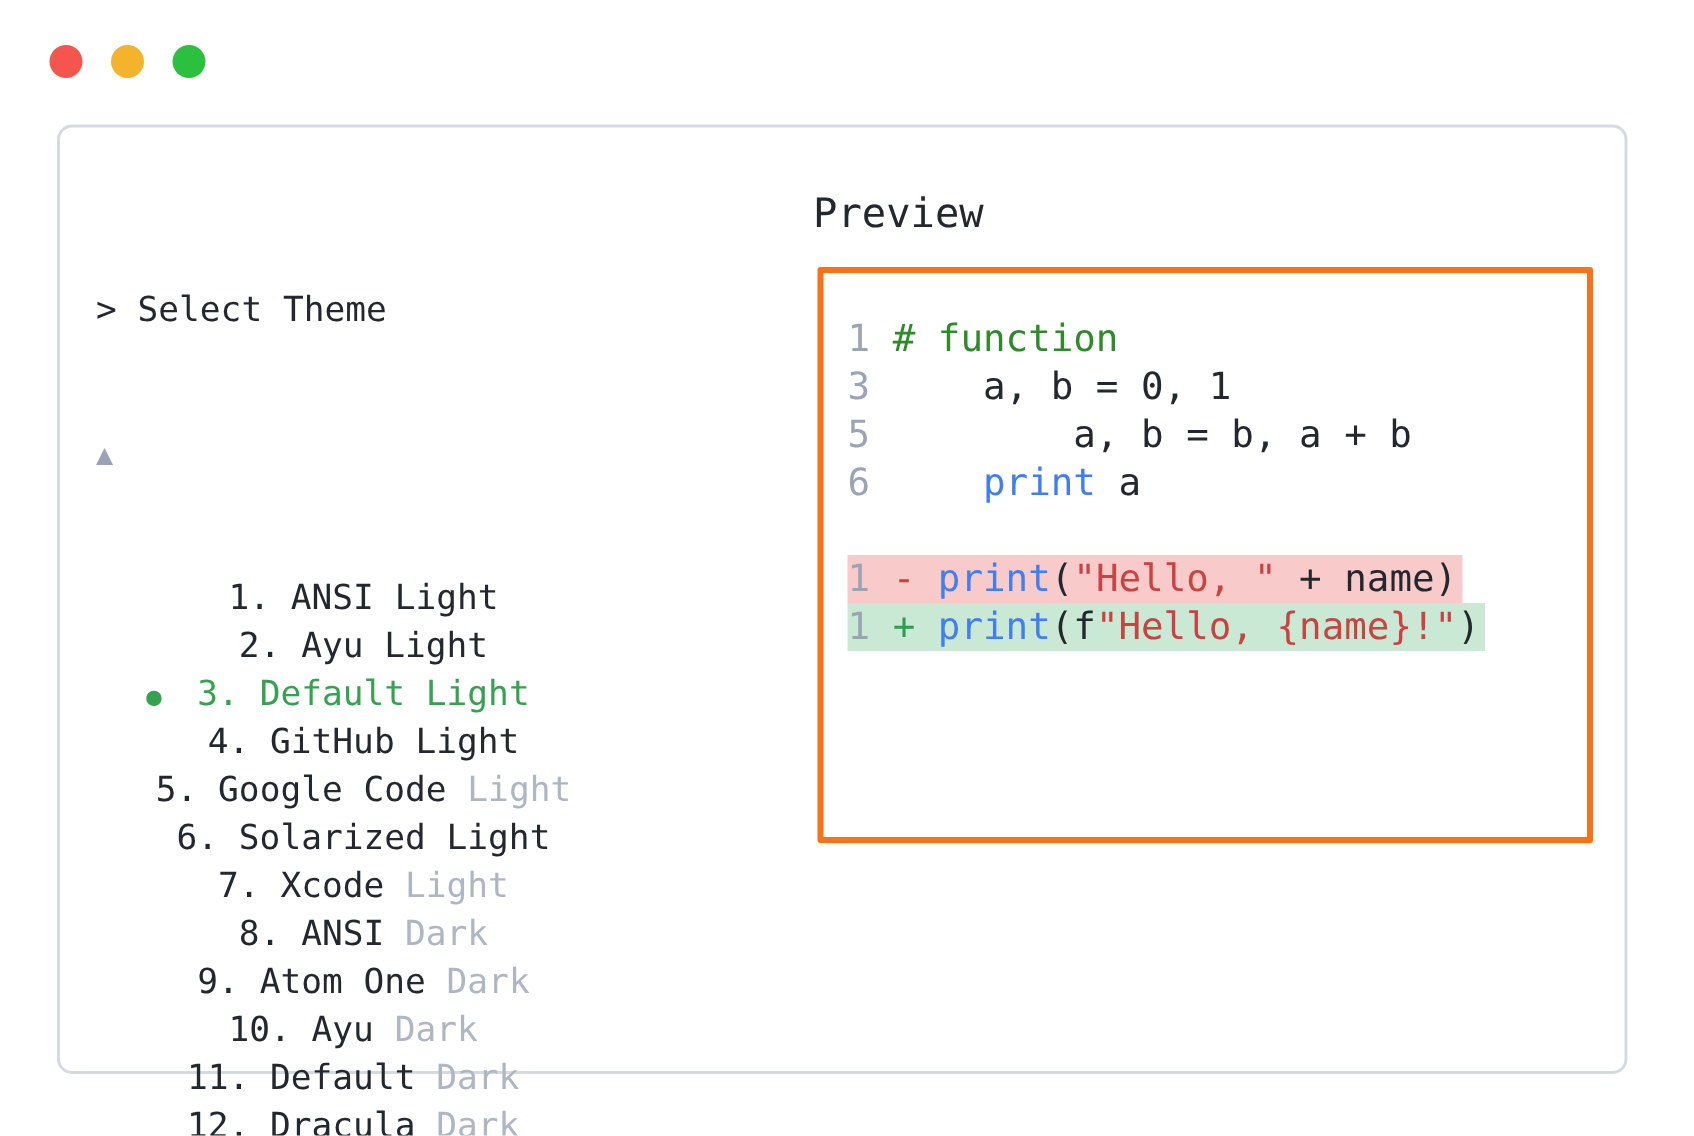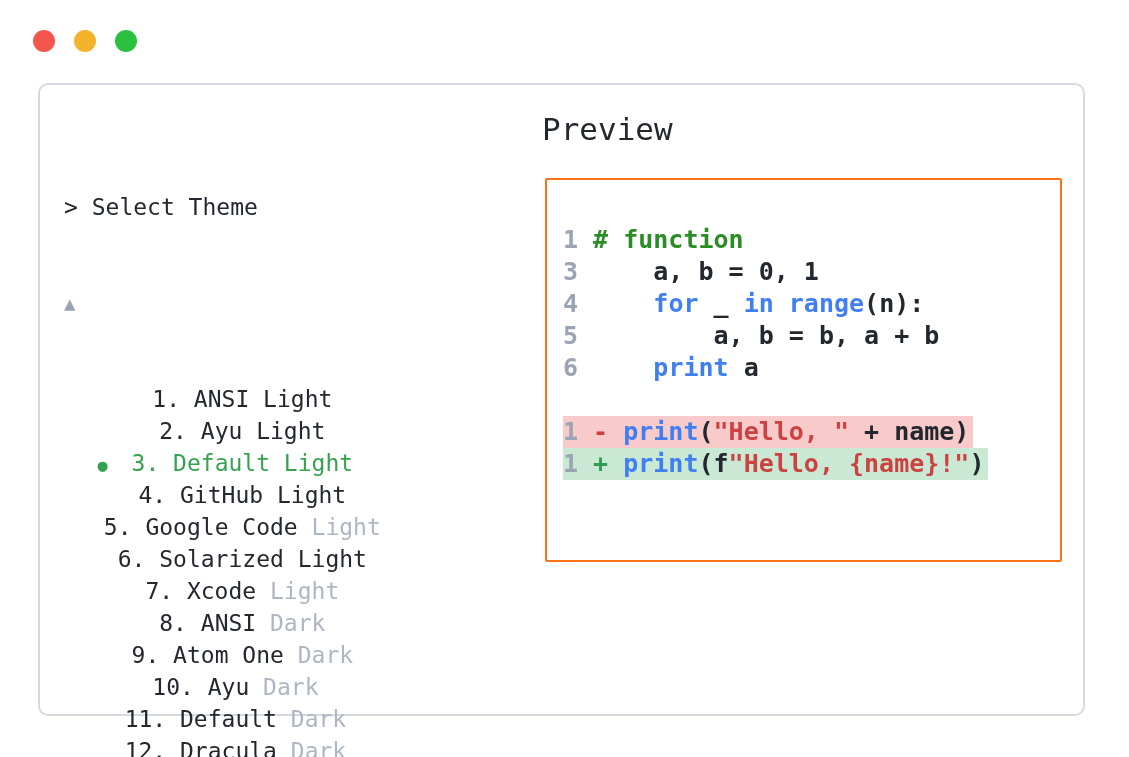--- a/index.html
+++ b/index.html
@@ -38,24 +38,24 @@
   .trow{height:32px;white-space:pre;text-align:center;}
   .marker{display:inline-block;width:30px;color:var(--green-sel);font-size:17px;}
   .tnum,.tname{color:var(--dark);}
   .tnum{margin-right:1ch;}
   .tmuted{color:var(--muted);margin-left:1ch;}
   .trow.selected .tnum,.trow.selected .tname{color:var(--green-sel);}
 
   .hint{position:absolute;left:24px;top:556px;font-size:23px;color:var(--muted);white-space:pre;}
 
   
-  .preview-title{position:absolute;left:502px;top:28px;font-size:31px;line-height:32px;}
+  .preview-title{position:absolute;left:502px;top:42px;font-size:27px;line-height:32px;}
   .preview-box{position:absolute;left:505px;top:93px;width:517px;height:384px;
-               border:2px solid #f97316;border-radius:2px;background:#fff;
-               padding:44px 16px;overflow:hidden;font-weight:bold;}
+               border:4px solid #f97316;border-radius:2px;background:#fff;
+               padding:28px 16px;overflow:hidden;}
   .codeline{height:32px;line-height:32px;font-size:25px;white-space:pre;}
   .ln{color:var(--linenum);margin-right:1ch;}
   .hl{display:inline-block;padding-right:4px;}
   .hl.del{background:var(--bg-del);}
   .hl.add{background:var(--bg-add);}
   .tok-plain{color:var(--dark);}
   .tok-comment{color:var(--green-comment);}
   .tok-keyword{color:var(--blue-kw);}
   .tok-function{color:var(--red-fn);}
   .tok-string{color:var(--red-str);}
@@ -79,21 +79,20 @@
     <div id="theme-list"><div class="trow"><span class="marker"></span><span class="tnum"> 1.</span><span class="tname">ANSI Light</span></div><div class="trow"><span class="marker"></span><span class="tnum"> 2.</span><span class="tname">Ayu Light</span></div><div class="trow selected"><span class="marker">●</span><span class="tnum"> 3.</span><span class="tname">Default Light</span></div><div class="trow"><span class="marker"></span><span class="tnum"> 4.</span><span class="tname">GitHub Light</span></div><div class="trow"><span class="marker"></span><span class="tnum"> 5.</span><span class="tname">Google Code</span><span class="tmuted">Light</span></div><div class="trow"><span class="marker"></span><span class="tnum"> 6.</span><span class="tname">Solarized Light</span></div><div class="trow"><span class="marker"></span><span class="tnum"> 7.</span><span class="tname">Xcode</span><span class="tmuted">Light</span></div><div class="trow"><span class="marker"></span><span class="tnum"> 8.</span><span class="tname">ANSI</span><span class="tmuted">Dark</span></div><div class="trow"><span class="marker"></span><span class="tnum"> 9.</span><span class="tname">Atom One</span><span class="tmuted">Dark</span></div><div class="trow"><span class="marker"></span><span class="tnum">10.</span><span class="tname">Ayu</span><span class="tmuted">Dark</span></div><div class="trow"><span class="marker"></span><span class="tnum">11.</span><span class="tname">Default</span><span class="tmuted">Dark</span></div><div class="trow"><span class="marker"></span><span class="tnum">12.</span><span class="tname">Dracula</span><span class="tmuted">Dark</span></div></div>
     
   </div>
 
 
   <div class="preview-title">Preview</div>
   <div class="preview-box">
     <div id="code-block">
         <div class="codeline"><span class="ln">1</span><span class="tok-comment"># function</span></div>
         <div class="codeline"><span class="ln">3</span><span class="tok-plain">    a, b = 0, 1</span></div>
-        <div class="codeline"><span class="ln">4</span><span class="tok-plain">    </span><span class="tok-keyword">for</span><span class="tok-plain"> _ </span><span class="tok-keyword">in</span><span class="tok-plain"> </span><span class="tok-keyword">range</span><span class="tok-plain">(n):</span></div>
         <div class="codeline"><span class="ln">5</span><span class="tok-plain">        a, b = b, a + b</span></div>
         <div class="codeline"><span class="ln">6</span><span class="tok-plain">    </span><span class="tok-keyword">print</span><span class="tok-plain"> a</span></div>
         <div class="codeline"></div>
         <div class="codeline"><span class="hl del"><span class="ln">1</span><span class="tok-minus">- </span><span class="tok-keyword">print</span><span class="tok-plain">(</span><span class="tok-string">"Hello, "</span><span class="tok-plain"> + name)</span></span></div>
         <div class="codeline"><span class="hl add"><span class="ln">1</span><span class="tok-plus">+ </span><span class="tok-keyword">print</span><span class="tok-plain">(f</span><span class="tok-string">"Hello, {name}!"</span><span class="tok-plain">)</span></span></div>
       </div>
   </div>
 
 </div>
 

